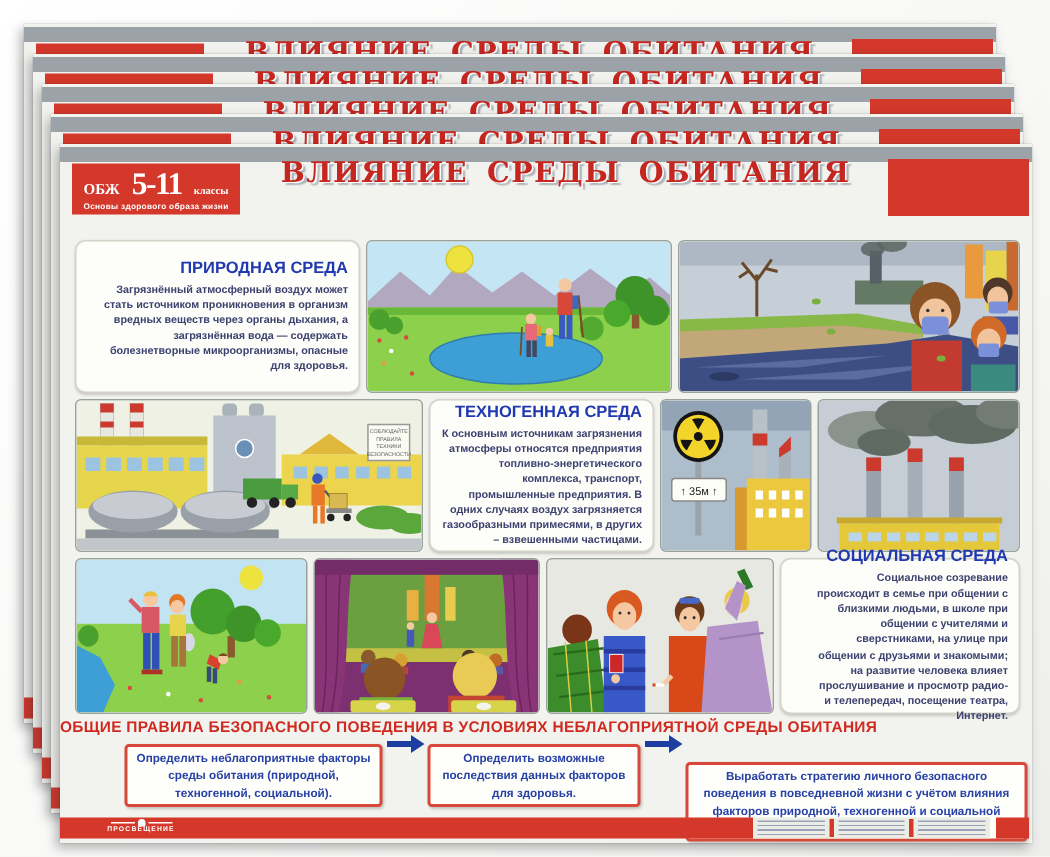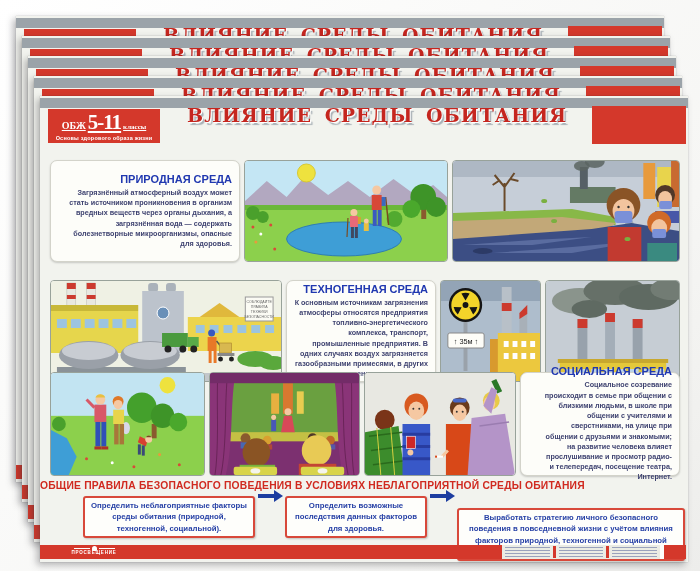--- a/index.html
+++ b/index.html
@@ -5,36 +5,36 @@
   html,body{margin:0;padding:0;}
   body{width:700px;height:571px;background:#fdfdfc;font-family:"Liberation Sans",sans-serif;overflow:hidden;}
   .scene{position:relative;width:700px;height:571px;background:linear-gradient(135deg,#ffffff 0%,#f6f6f4 70%,#ededeb 100%);}
 
   
   .sheet{position:absolute;width:648px;height:466px;background:#f2f3ee;
          box-shadow:-3px 3px 7px rgba(50,50,55,.35),0 0 1px rgba(0,0,0,.25);}
   .gray-band{position:absolute;left:0;top:2px;right:0;height:10px;background:#9ba3a9;}
   .badge{position:absolute;left:8px;top:13px;width:112px;height:34px;background:#d4382b;color:#fff;
          display:flex;flex-direction:column;align-items:center;justify-content:center;}
-  .badge-row{display:flex;align-items:baseline;gap:2px;font-family:"Liberation Serif",serif;line-height:1;text-decoration:underline;}
+  .badge-row{display:flex;align-items:baseline;gap:8px;font-family:"Liberation Serif",serif;line-height:1;}
   .badge-subject{font-size:10px;font-weight:bold;}
   .badge-grades{font-size:21px;font-weight:bold;letter-spacing:-1px;}
   .badge-suffix{font-size:7px;font-weight:bold;}
   .badge-subtitle{font-size:5.5px;font-weight:bold;margin-top:2px;letter-spacing:.2px;}
   .title{position:absolute;left:122px;right:96px;top:8px;text-align:center;
          font-family:"DejaVu Serif","Liberation Serif",serif;font-weight:bold;color:#c5261f;
          font-size:19px;line-height:1.2;letter-spacing:1px;word-spacing:5px;
          text-shadow:1px 1px 0 #ffffff,2.5px 2.5px 1px #a9b1b7;white-space:nowrap;}
   .corner-block{position:absolute;right:2px;top:10px;width:94px;height:38px;background:#d4382b;}
   .sheet-footer{position:absolute;left:0;bottom:3px;width:462px;height:14px;background:#d4382b;}
 
   
   .row{position:absolute;left:10px;width:630px;display:flex;gap:4px;}
   .row1{top:64px;height:102px;}
-  .row2{top:184px;height:102px;}
+  .row2{top:170px;height:102px;}
   .row3{top:276px;height:104px;}
   .card{background:#fdfdf9;border:1px solid #d3d3ca;border-radius:7px;box-shadow:0 1px 2px rgba(0,0,0,.18);
         padding:4px 7px;display:flex;flex-direction:column;justify-content:center;text-align:right;box-sizing:border-box;}
   .card h3{font-size:11px;color:#2038b0;margin:0 0 3px;font-weight:bold;}
   .card p{font-size:7.2px;line-height:1.42;color:#3e4270;margin:0;font-weight:bold;}
   .ill{border:1px solid #98a29a;border-radius:4px;overflow:hidden;background:#fff;box-sizing:border-box;}
   .ill svg{display:block;width:100%;height:100%;}
   svg text{font-family:"Liberation Sans",sans-serif;}
 
   

